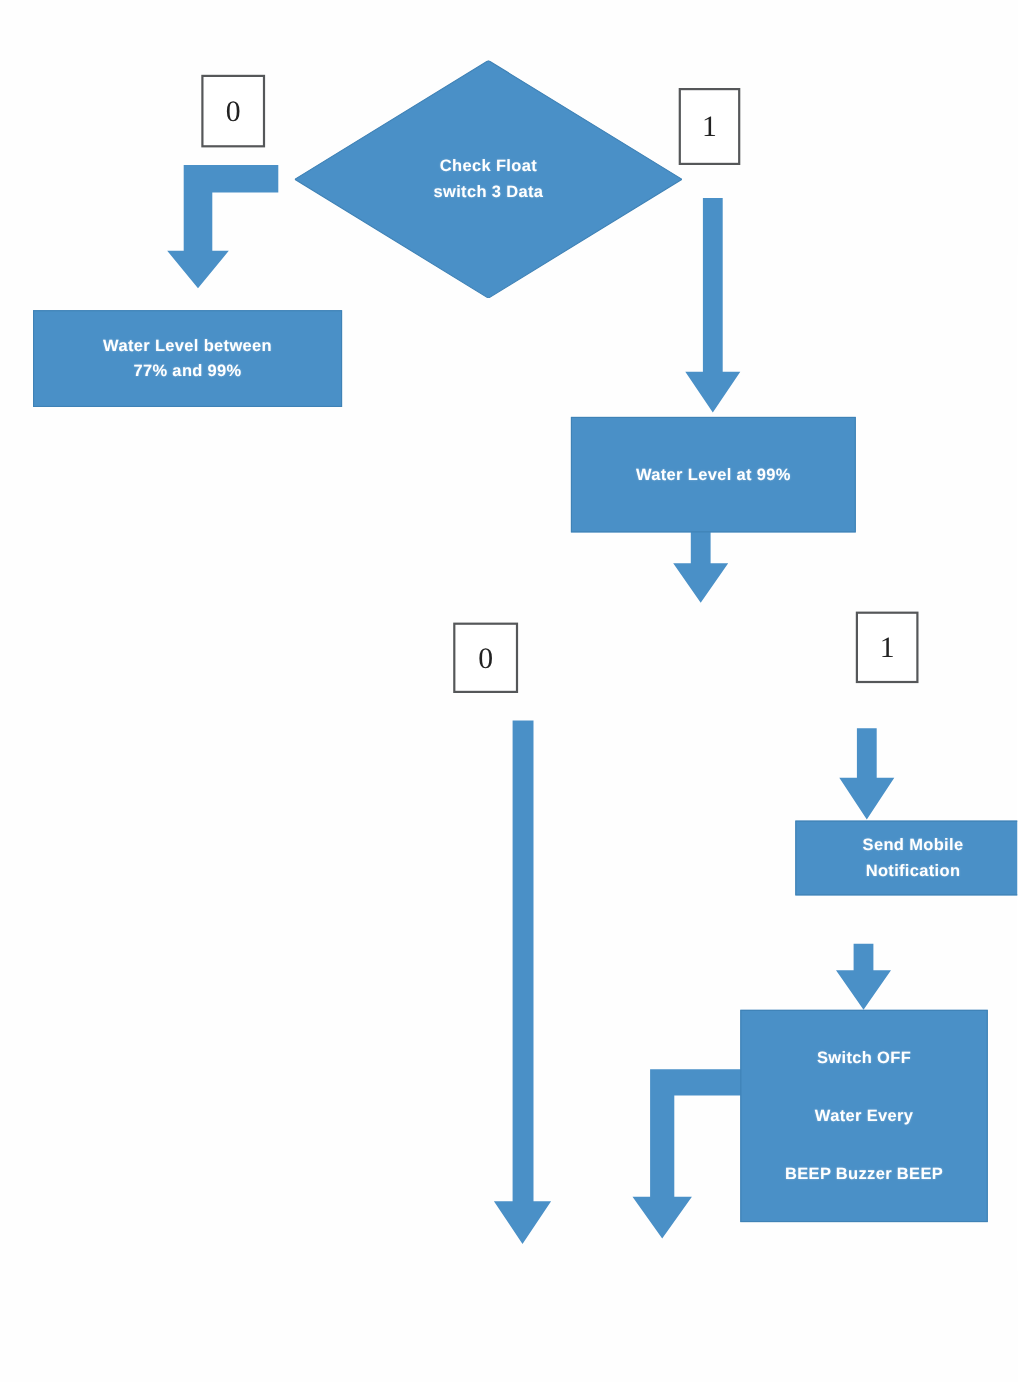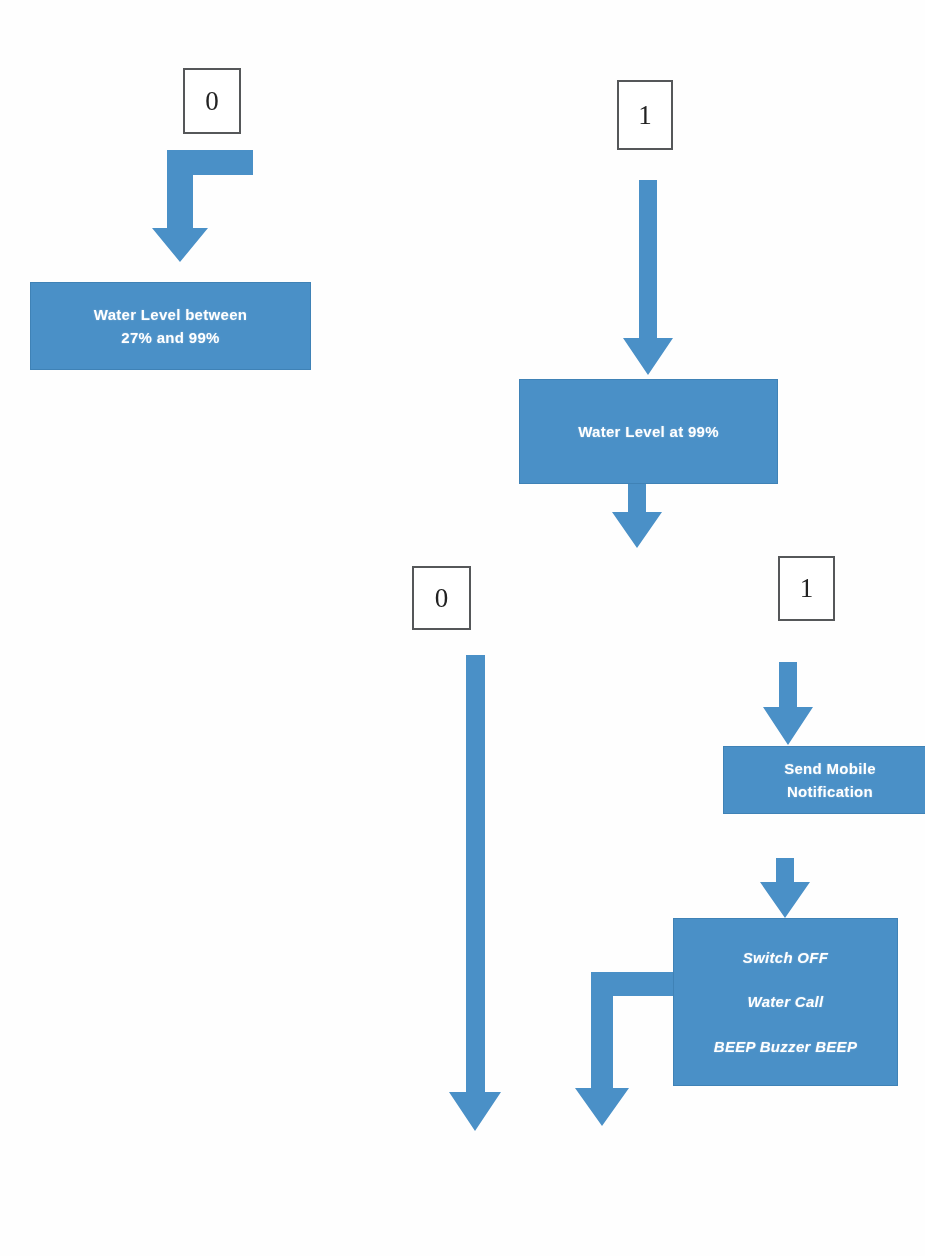--- a/index.html
+++ b/index.html
@@ -116,52 +116,61 @@
     <g>
       <path class="arrow-body" d="M 776,858 L 794,858 L 794,882 L 810,882 L 785,918 L 760,882 L 776,882 Z"></path>
     </g>
 
     <g>
       <path class="arrow-body" d="M 676,972 L 676,996 L 613,996 L 613,1088 L 629,1088 L 602,1126 L 575,1088 L 591,1088 L 591,972 Z"></path>
     </g>
 
   </svg>
 
+  <div class="diamond-wrap" style="left:268px; top:55px; width:352px; height:216px;">
+    <svg width="352" height="216" viewBox="0 0 352 216" xmlns="http://www.w3.org/2000/svg">
+      <polygon points="176,0 352,108 176,216 0,108" fill="#4a90c7" stroke="#3f82b6" stroke-width="1"></polygon>
+    </svg>
+    <div class="diamond-label" style="font-size:15px;">
+      <span>Check Float</span>
+      <span>switch 3 Data</span>
+    </div>
+  </div>
 
   <div class="shape cond" style="left:183px; top:68px; width:58px; height:66px;">
     <span>0</span>
   </div>
 
   <div class="shape cond" style="left:617px; top:80px; width:56px; height:70px;">
     <span>1</span>
   </div>
 
   <div class="shape proc" style="left:30px; top:282px; width:281px; height:88px; font-size:15px;">
     <span>Water Level between</span>
-    <span>27% and 99%</span>
+    <span>77% and 99%</span>
   </div>
 
   <div class="shape proc" style="left:519px; top:379px; width:259px; height:105px; font-size:15px;">
     <span>Water Level at 99%</span>
   </div>
 
 
   <div class="shape cond" style="left:412px; top:566px; width:59px; height:64px;">
     <span>0</span>
   </div>
 
   <div class="shape cond" style="left:778px; top:556px; width:57px; height:65px;">
     <span>1</span>
   </div>
 
   <div class="shape proc" style="left:707px; top:746px; width:214px; height:68px; font-size:15px;margin-left:16px;">
     <span>Send Mobile</span>
     <span>Notification</span>
   </div>
 
-  <div class="shape proc" style="left:673px; top:918px; width:225px; height:168px; font-size:15px; justify-content:space-around; padding:16px 6px;font-style:italic;">
+  <div class="shape proc" style="left:673px; top:918px; width:225px; height:193px; font-size:15px; justify-content:space-around; padding:16px 6px;">
     <span>Switch OFF</span>
-    <span>Water Call</span>
+    <span>Water Every</span>
     <span>BEEP Buzzer BEEP</span>
   </div>
 
 
 </div>
 
 </body></html>

